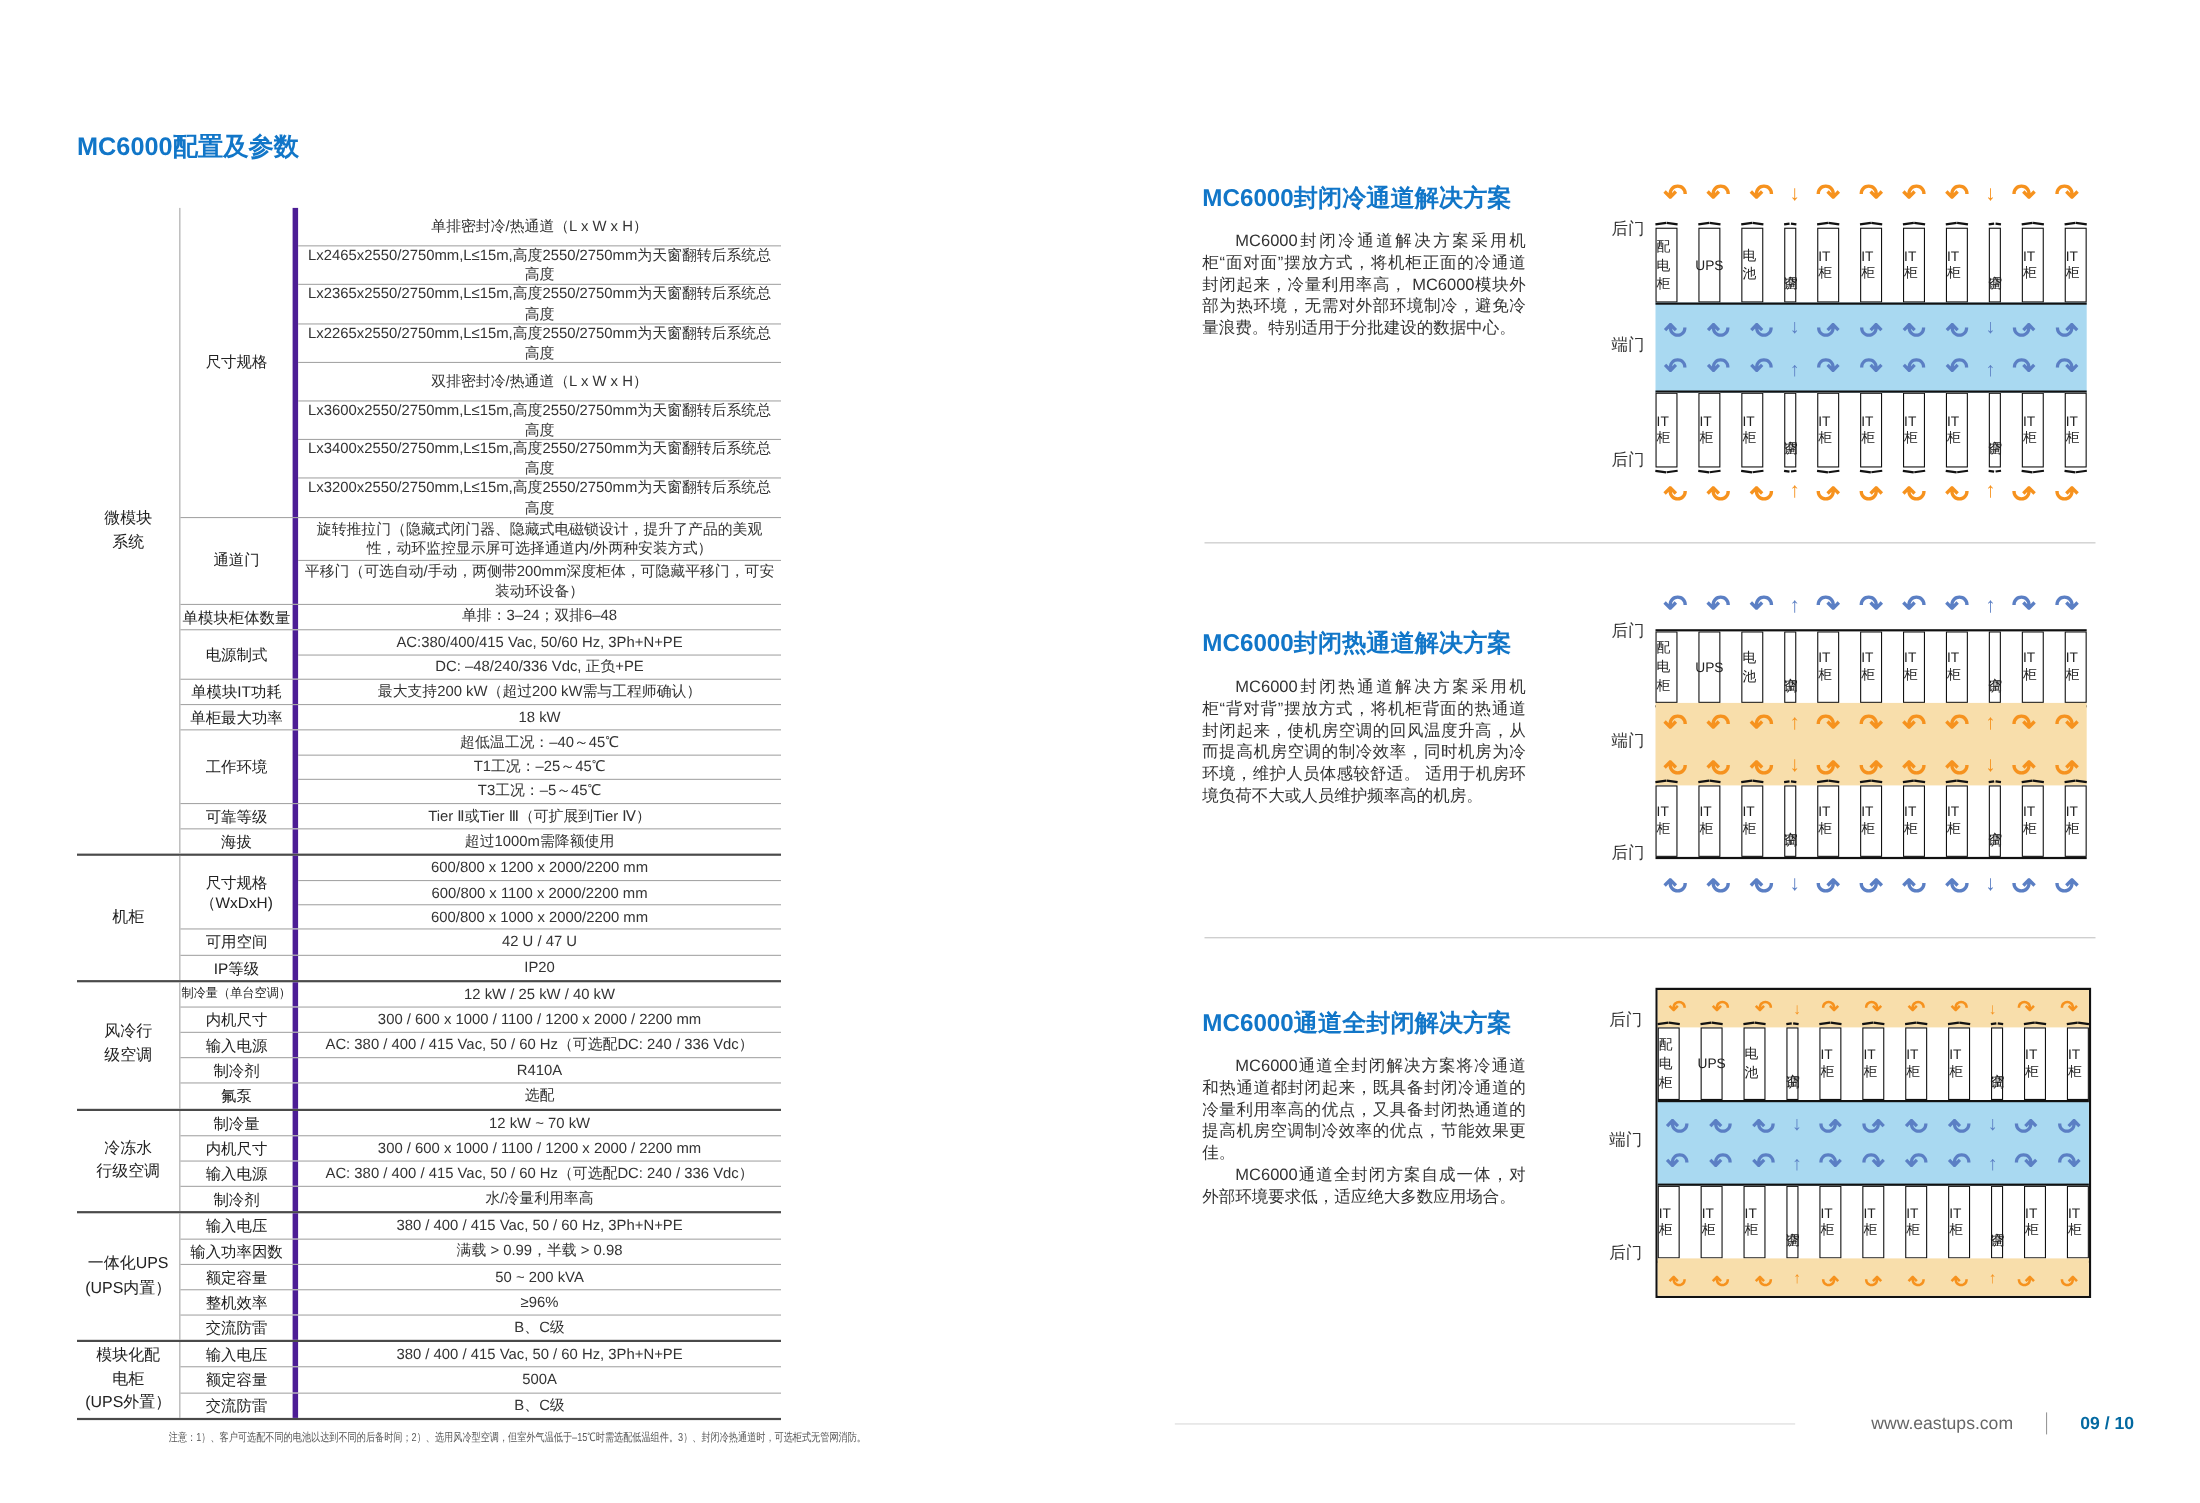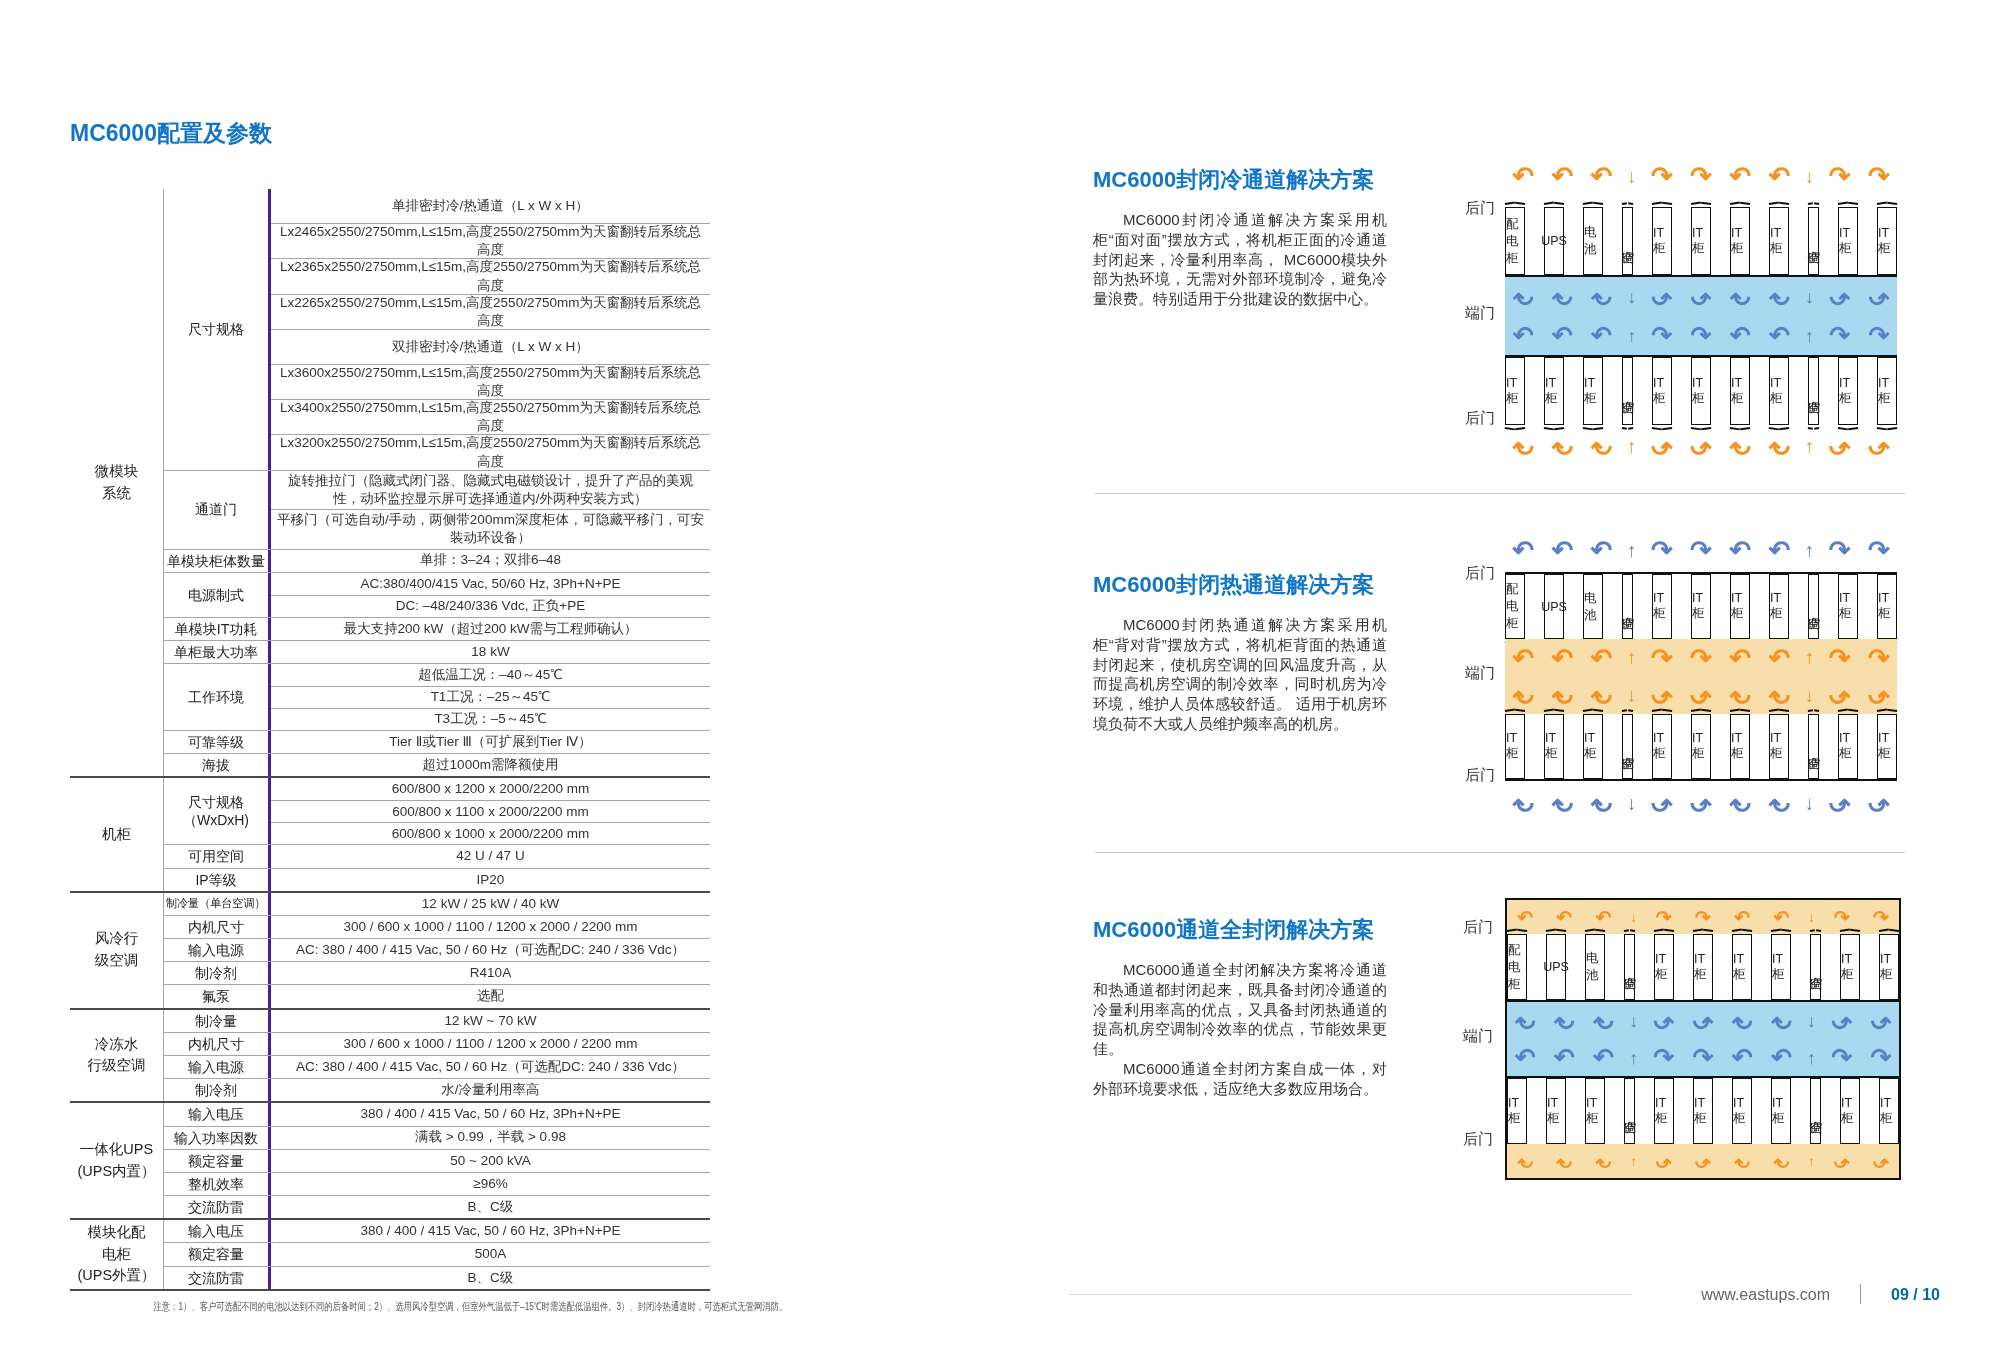--- a/index.html
+++ b/index.html
@@ -16,21 +16,21 @@
   .thitem{width:201px;}
   .thdesc{flex:1;}
   .tgroup{display:flex;border-top:2px solid #4a4a4a;}
   .tgroup:first-child{border-top:none;}
   .gname{width:94px;box-sizing:border-box;border-right:1px solid #a6a6a6;
          display:flex;flex-direction:column;align-items:center;justify-content:center;
          font-size:14.5px;color:#222;line-height:1.5;text-align:center;}
   .gitems{flex:1;display:flex;flex-direction:column;}
   .titem{display:flex;flex:1;}
   .titem + .titem{border-top:1px solid #a6a6a6;}
-  .tlabel{width:107px;box-sizing:border-box;border-right:3px solid #4c1d95;
+  .tlabel{width:107px;box-sizing:border-box;border-right:5px solid #4c1d95;
           display:flex;flex-direction:column;align-items:center;justify-content:center;
           font-size:14px;line-height:1.3;padding:2px 3px;color:#222;text-align:center;overflow:visible;}
   .tlabel.sm{font-size:11.5px;}
   .tvals{flex:1;display:flex;flex-direction:column;}
   .tval{flex:1;min-height:22px;box-sizing:border-box;display:flex;align-items:center;justify-content:center;
         text-align:center;font-size:13.5px;color:#333;padding:1px 6px;line-height:1.35;}
   .tval + .tval{border-top:1px solid #a6a6a6;}
   .note{margin-top:9px;font-size:10.5px;color:#555;width:640px;overflow:visible;}
   .fitx{display:inline-block;white-space:nowrap;transform-origin:center;}
 

